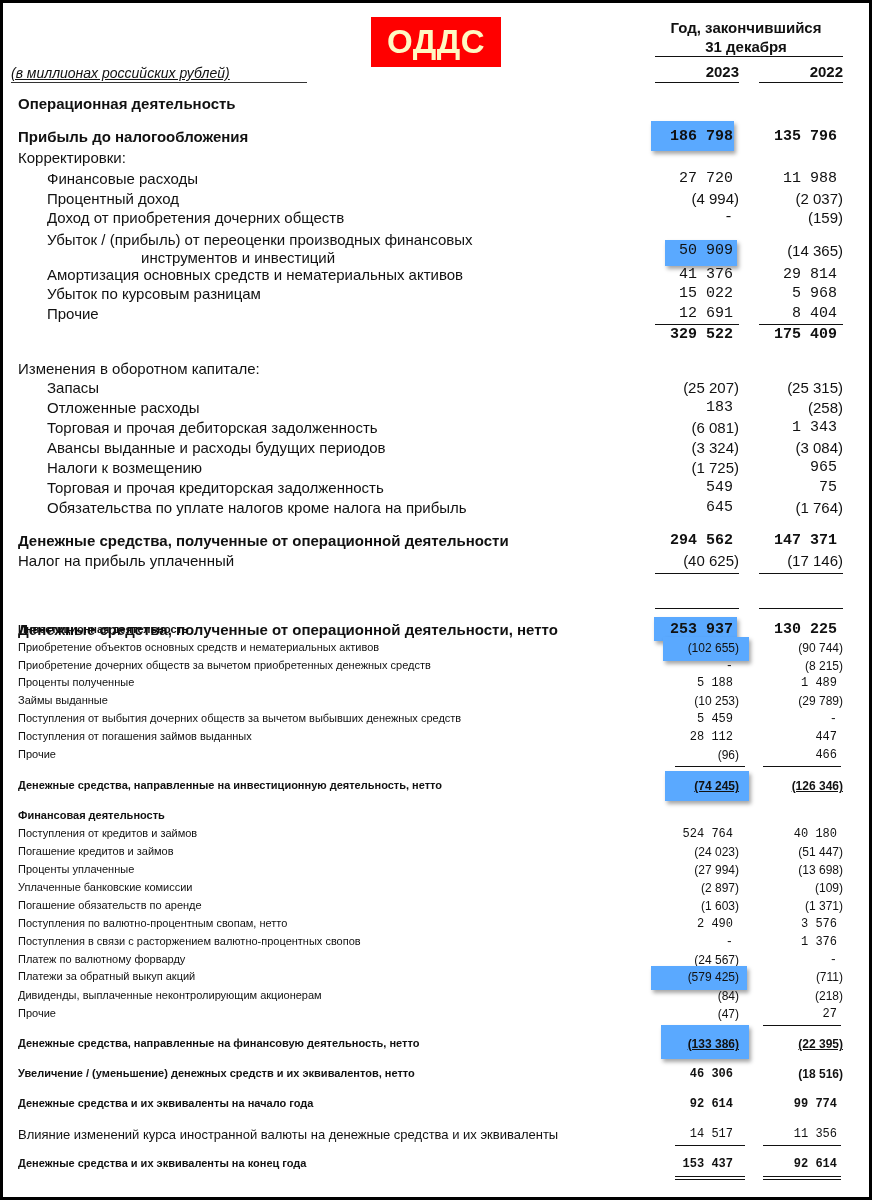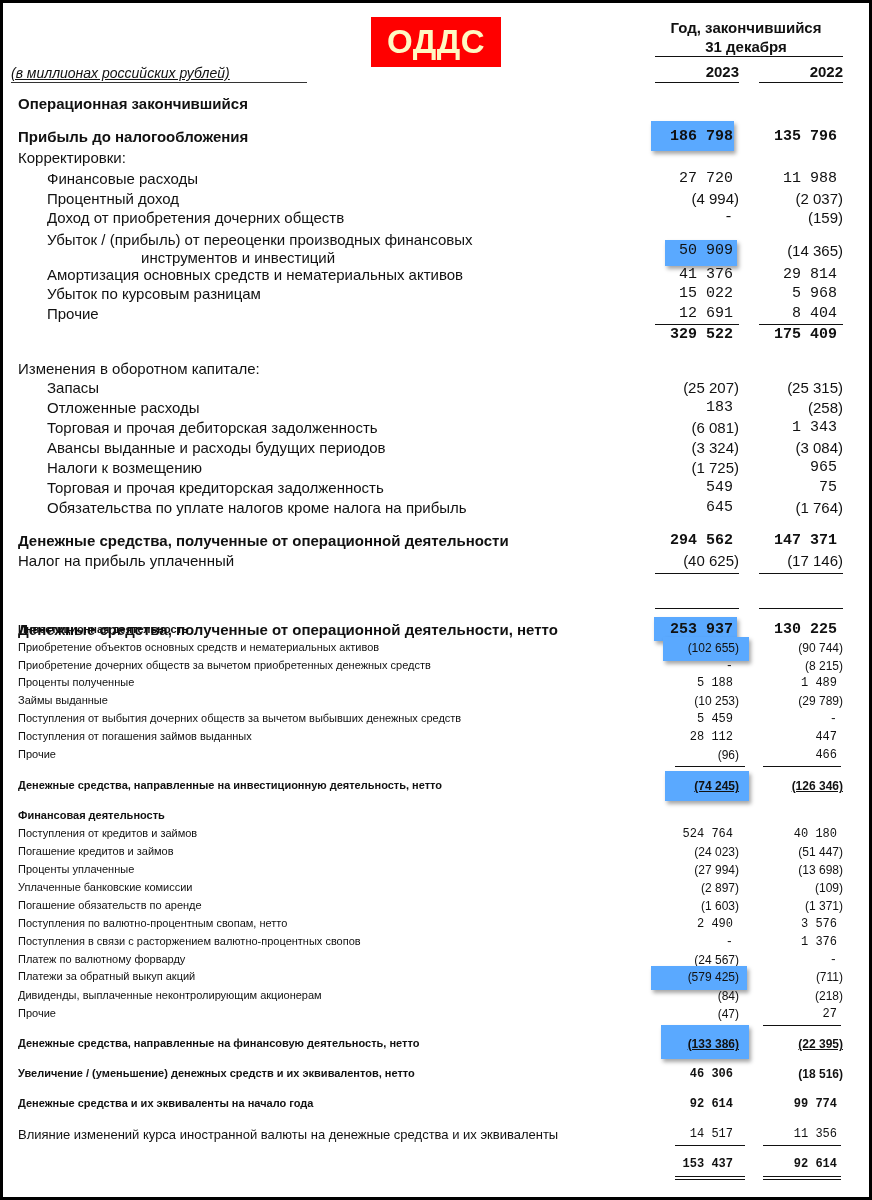--- a/index.html
+++ b/index.html
@@ -59,21 +59,21 @@
     <div>Год, закончившийся</div>
     <div>31 декабря</div>
   </div>
   <div class="hdr-line"></div>
   <div class="year y1">2023</div>
   <div class="year y2">2022</div>
   <div class="year-line y1"></div>
   <div class="year-line y2"></div>
 
   <div class="row bold" style="top:92px">
-    <span class="label">Операционная закончившийся</span>
+    <span class="label">Операционная деятельность</span>
   </div>
 
   <div class="row bold" style="top:125px">
     <span class="label">Прибыль до налогообложения</span>
     <span class="hl" style="position:absolute;left:648px;top:-7px;width:83px;height:30px;"></span>
     <span class="v v1 num-pad">186 798</span>
     <span class="v v2 num-pad">135 796</span>
   </div>
 
   <div class="row" style="top:146px">
@@ -316,19 +316,20 @@
     <span class="v v2 num-pad">99 774</span>
   </div>
   <div class="row small" style="top:1124px">
     <span class="label" style="font-size:13px">Влияние изменений курса иностранной валюты на денежные средства и их эквиваленты</span>
     <span class="v v1 num-pad">14 517</span>
     <span class="v v2 num-pad">11 356</span>
   </div>
   <div class="uline" style="left:672px;top:1142px;width:70px"></div>
   <div class="uline" style="left:760px;top:1142px;width:78px"></div>
   <div class="row bold small" style="top:1154px">
+    <span class="label">Денежные средства и их эквиваленты на конец года</span>
     <span class="v v1 num-pad">153 437</span>
     <span class="v v2 num-pad">92 614</span>
   </div>
   <div class="dline" style="left:672px;top:1173px;width:70px"></div>
   <div class="dline" style="left:760px;top:1173px;width:78px"></div>
 
 </div>
 
 </body></html>

